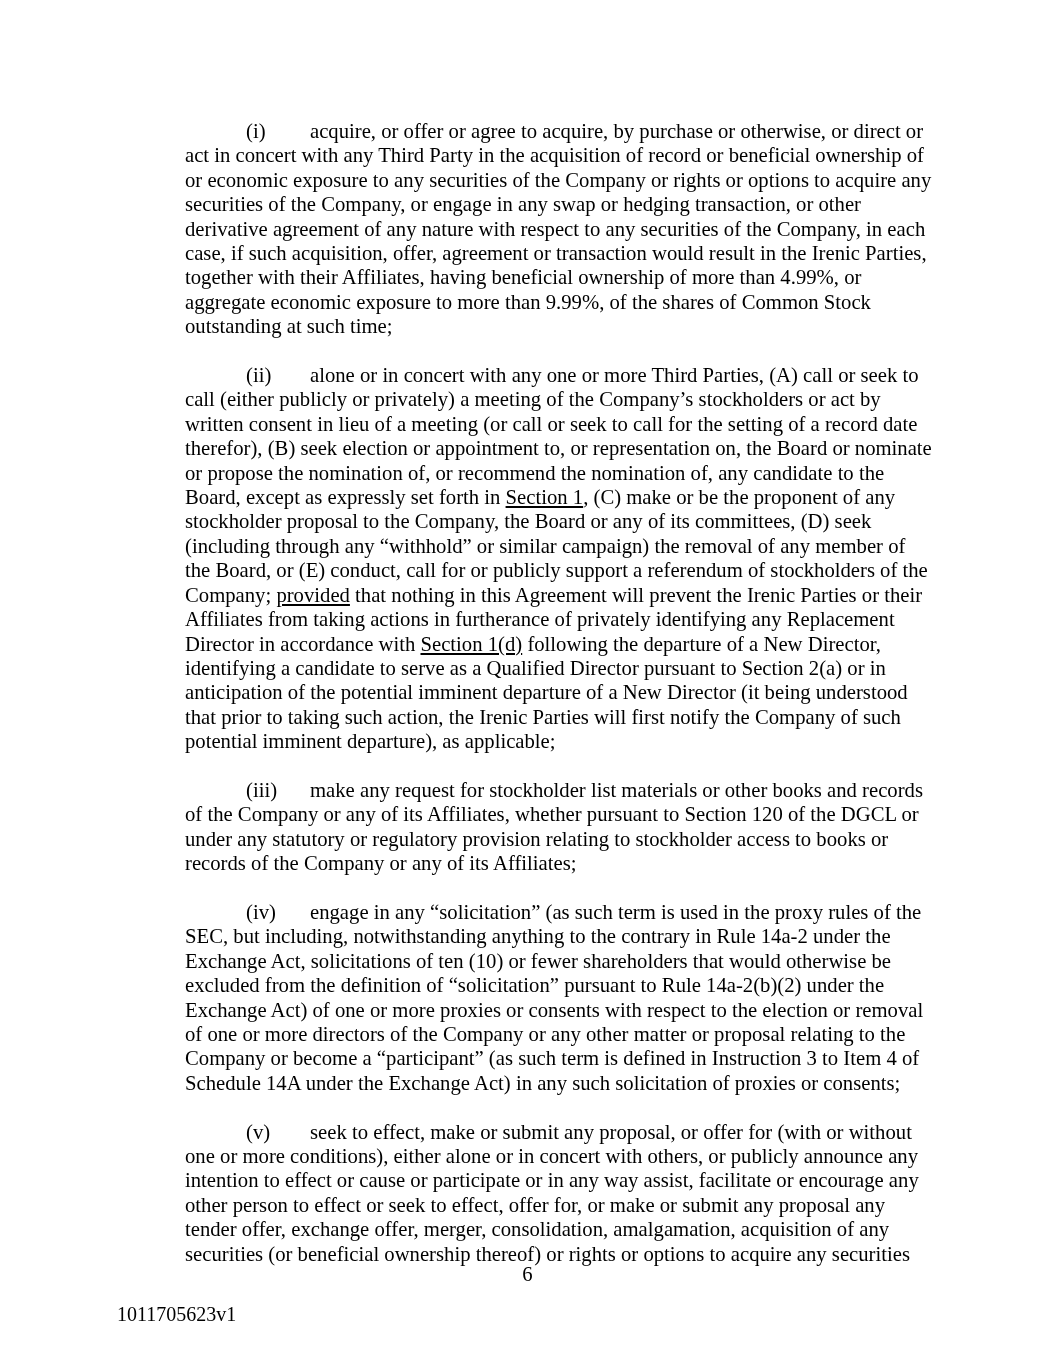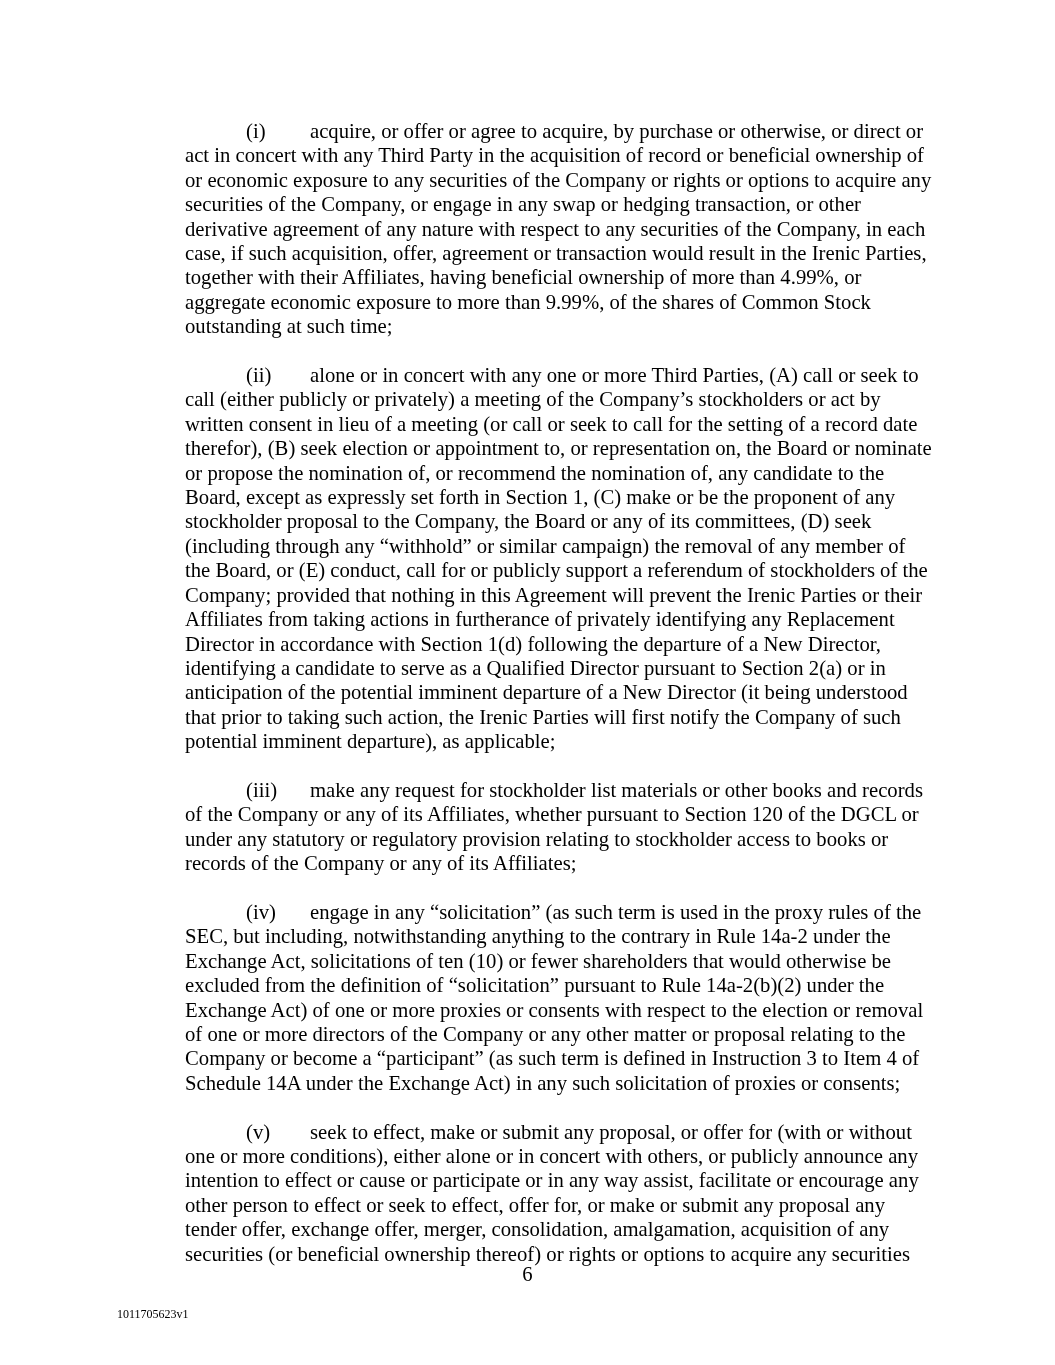--- a/index.html
+++ b/index.html
@@ -32,34 +32,35 @@
   .para:last-child {
     margin-bottom: 0;
   }
   .pnum {
     display: inline-block;
     box-sizing: border-box;
     width: 125px;
     padding-left: 61px;
   }
   .u {
+    text-decoration: underline;
   }
   .page-number {
     position: absolute;
     left: 0;
     right: 0;
     top: 1262px;
     text-align: center;
     font-size: 20.7px;
   }
   .doc-id {
     position: absolute;
     left: 117px;
     top: 1304px;
-    font-size: 12px;
+    font-size: 20px;
     line-height: 20px;
   }
 </style>
 </head>
 <body>
 
 <div class="page">
 
   <div class="body-block">
 

